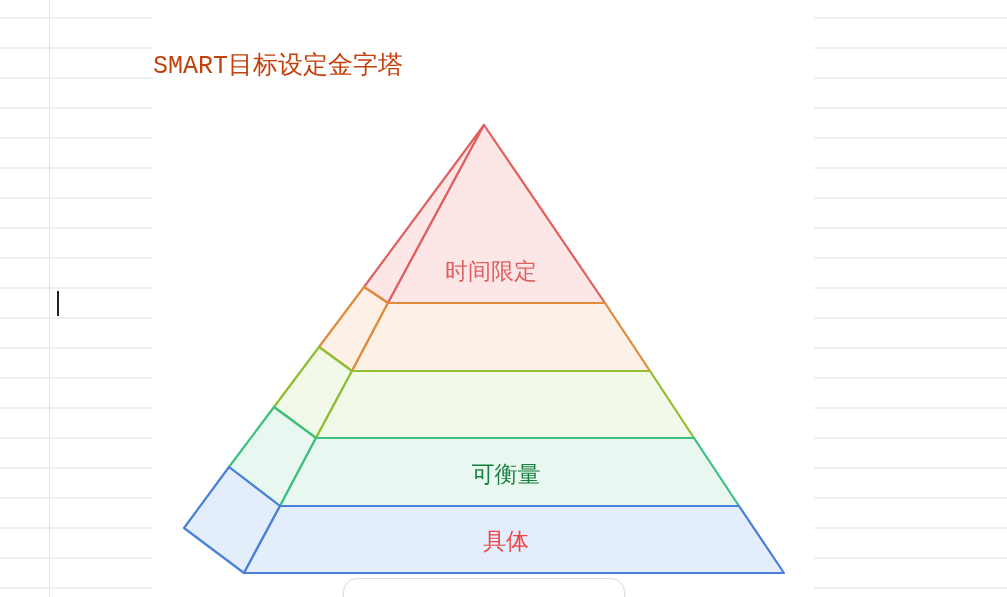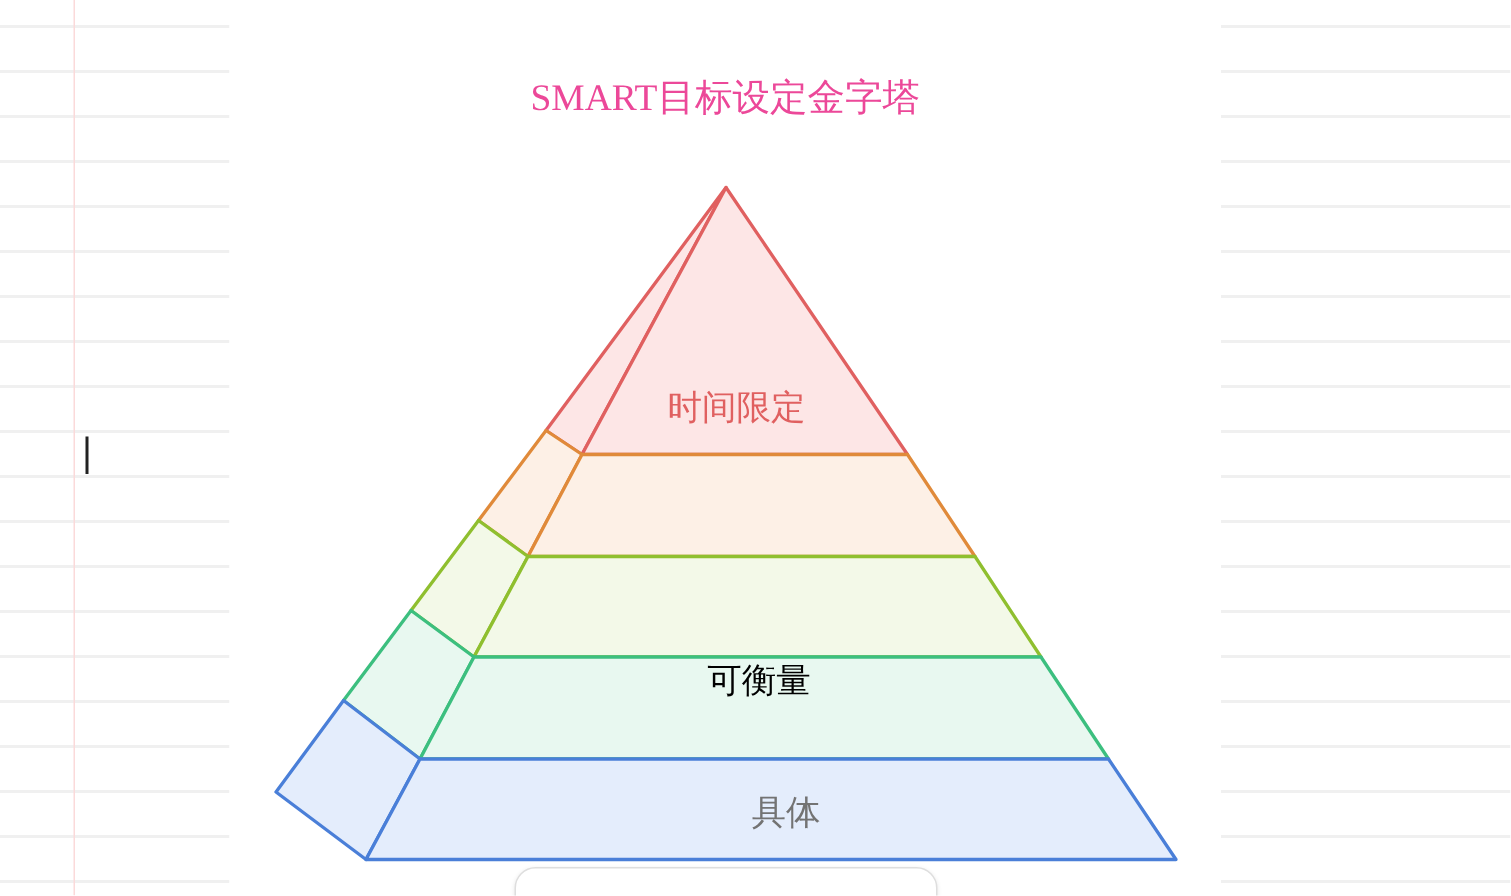--- a/index.html
+++ b/index.html
@@ -17,23 +17,23 @@
     .margin-line {
       position: absolute; left: 49px; top: 0; width: 1px; height: 597px; background: #fbdada;
     }
     .caret {
       position: absolute; left: 57px; top: 291px; width: 1.5px; height: 25px; background: #222;
     }
     .canvas {
       position: absolute; left: 153px; top: 0; width: 661px; height: 597px; background: #fff;
     }
     .title {
-      position: absolute; left: 0; width: 661px; top: 48px; text-align: center;
-      font-size: 25px; color: #ec4899; letter-spacing: 0px;
-      font-family: Liberation Serif, serif;
+      position: absolute; left: 0; width: 661px; top: 48px; text-align: left;
+      font-size: 25px; color: #c2410c; letter-spacing: 0px;
+      font-family: Liberation Mono, monospace;
     }
     svg.pyramid { position: absolute; left: 0; top: 0; }
     .label {
       position: absolute; font-size: 23px; text-align: center; width: 200px;
       font-family: Liberation Serif, serif;
     }
     .toolbar-stub {
       position: absolute; left: 190px; top: 578px; width: 280px; height: 40px;
       border: 1px solid #dedede; border-radius: 14px; background: #fff;
       box-shadow: 0 1px 3px rgba(0,0,0,0.08);
@@ -74,17 +74,17 @@
       </g>
 
       <g>
         <polygon points="229,467 184,528 244,573 280,506" fill="#e4edfc" stroke="#4a7fd8"></polygon>
         <polygon points="280,506 244,573 784,573 739,506" fill="#e4edfc" stroke="#4a7fd8"></polygon>
       </g>
     </g>
   </svg>
 
   <div class="label" style="left:238px; top:256px; color:#e06060;">时间限定</div>
-  <div class="label" style="left:253px; top:438px; color:#000000;">可衡量</div>
-  <div class="label" style="left:271px; top:526px; color:#737373;">具体</div>
+  <div class="label" style="left:253px; top:459px; color:#15803d;">可衡量</div>
+  <div class="label" style="left:253px; top:526px; color:#ef4444;">具体</div>
 
   <div class="toolbar-stub"></div>
 </div>
 
 </body></html>

